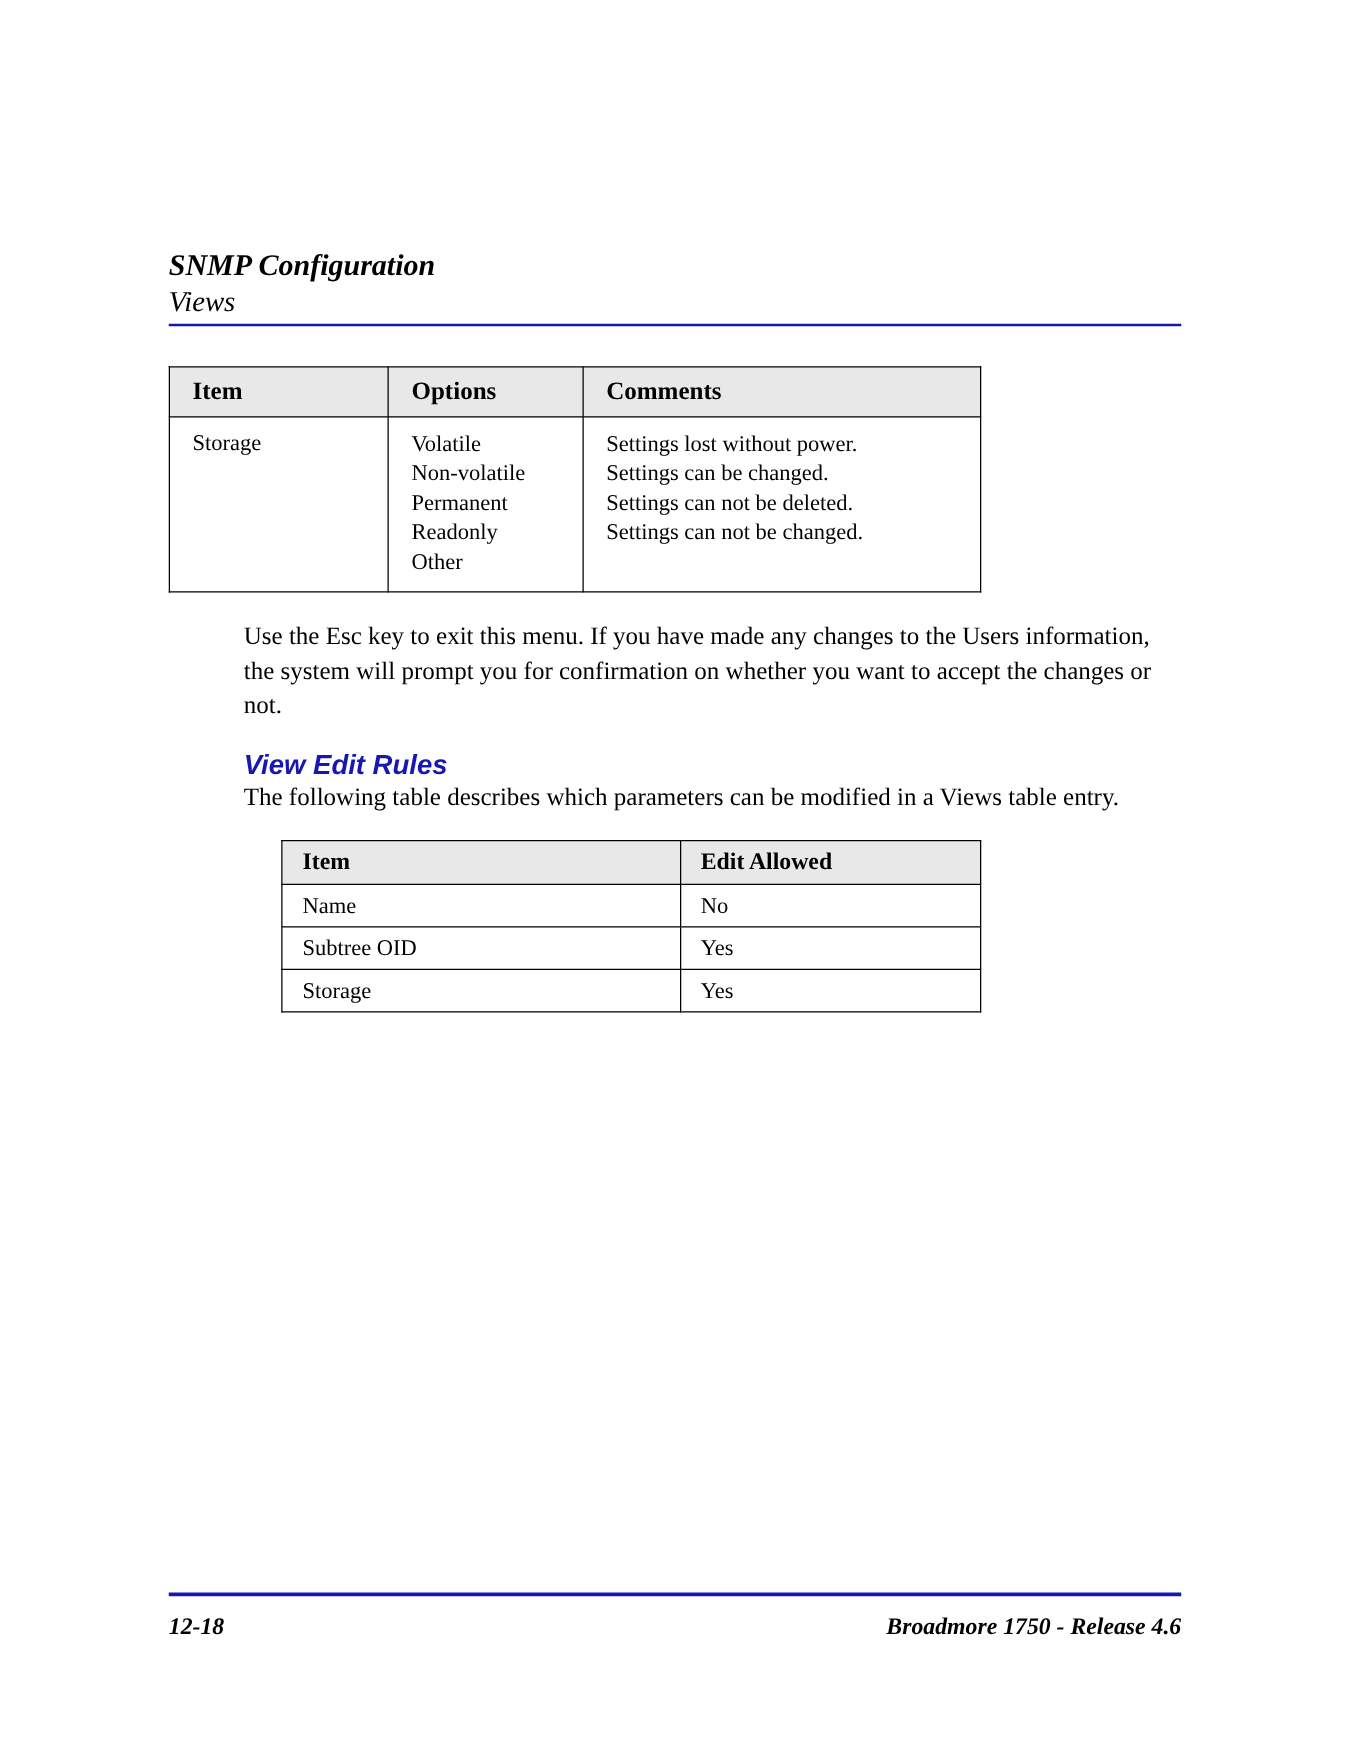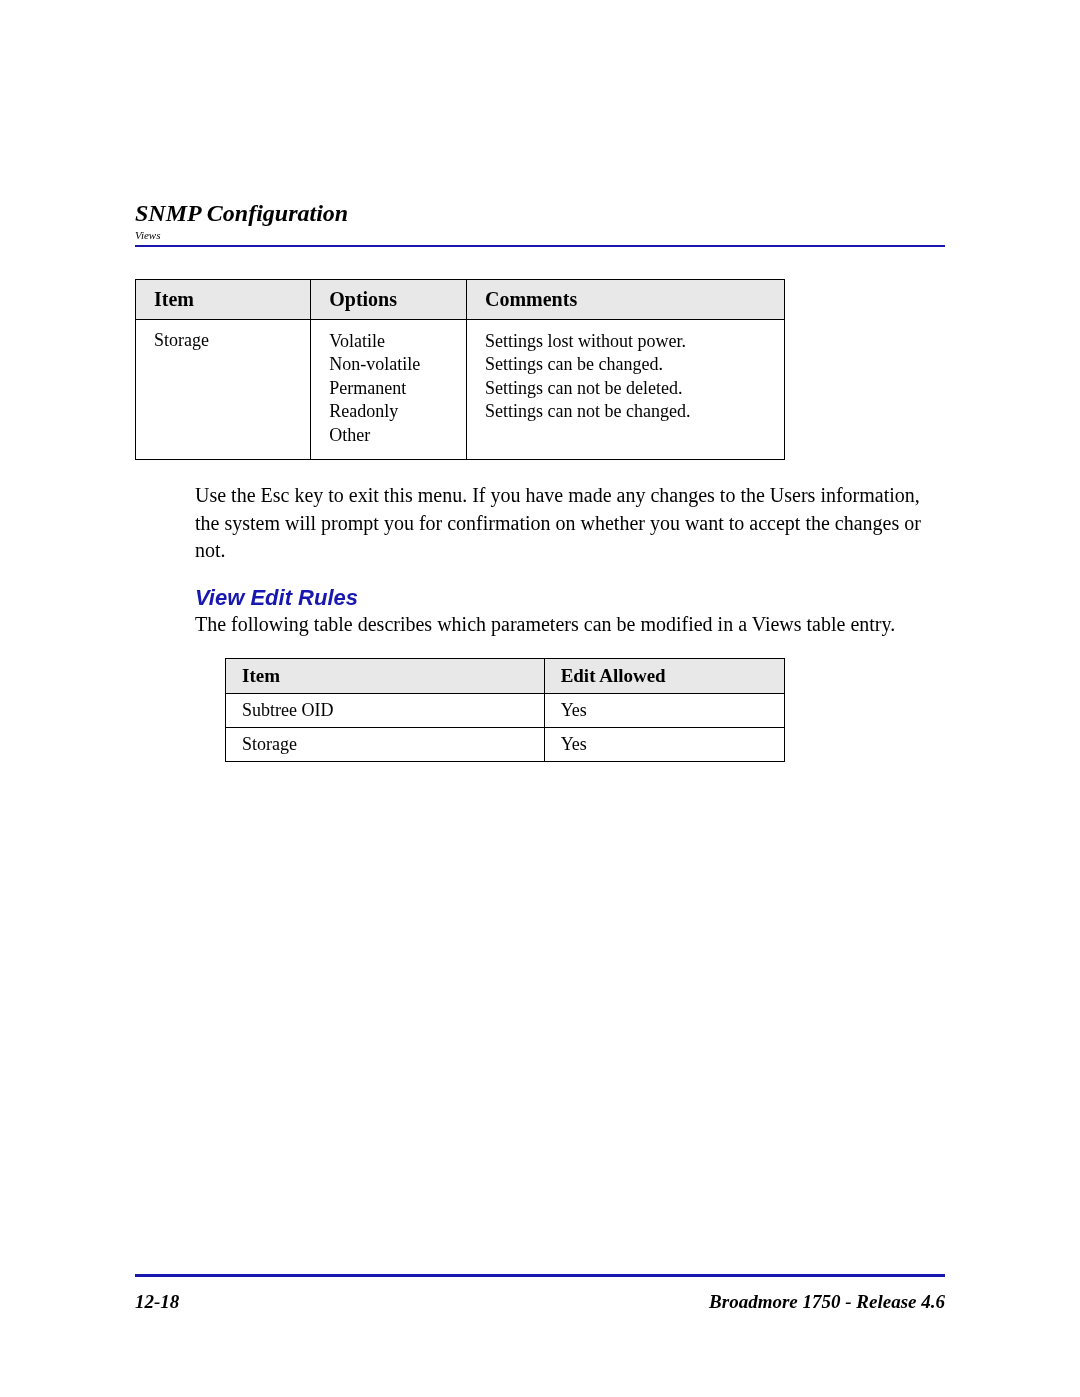--- a/index.html
+++ b/index.html
@@ -22,21 +22,21 @@
       width: 810px;
     }
     .section-title {
       font-style: italic;
       font-weight: bold;
       font-size: 24px;
       margin-bottom: 2px;
     }
     .subsection-label {
       font-style: italic;
-      font-size: 11px;
+      font-size: 23px;
       color: #000;
       margin-bottom: 4px;
     }
     .blue-rule {
       height: 2px;
       background: #1818b0;
       margin-bottom: 32px;
     }
     .table1 {
       width: 650px;
@@ -165,20 +165,24 @@
 
   <table class="table2">
     <thead>
       <tr>
         <th class="col2-item">Item</th>
         <th class="col2-edit">Edit Allowed</th>
       </tr>
     </thead>
     <tbody>
       <tr>
+        <td>Name</td>
+        <td>No</td>
+      </tr>
+      <tr>
         <td>Subtree OID</td>
         <td>Yes</td>
       </tr>
       <tr>
         <td>Storage</td>
         <td>Yes</td>
       </tr>
     </tbody>
   </table>
 </div>

